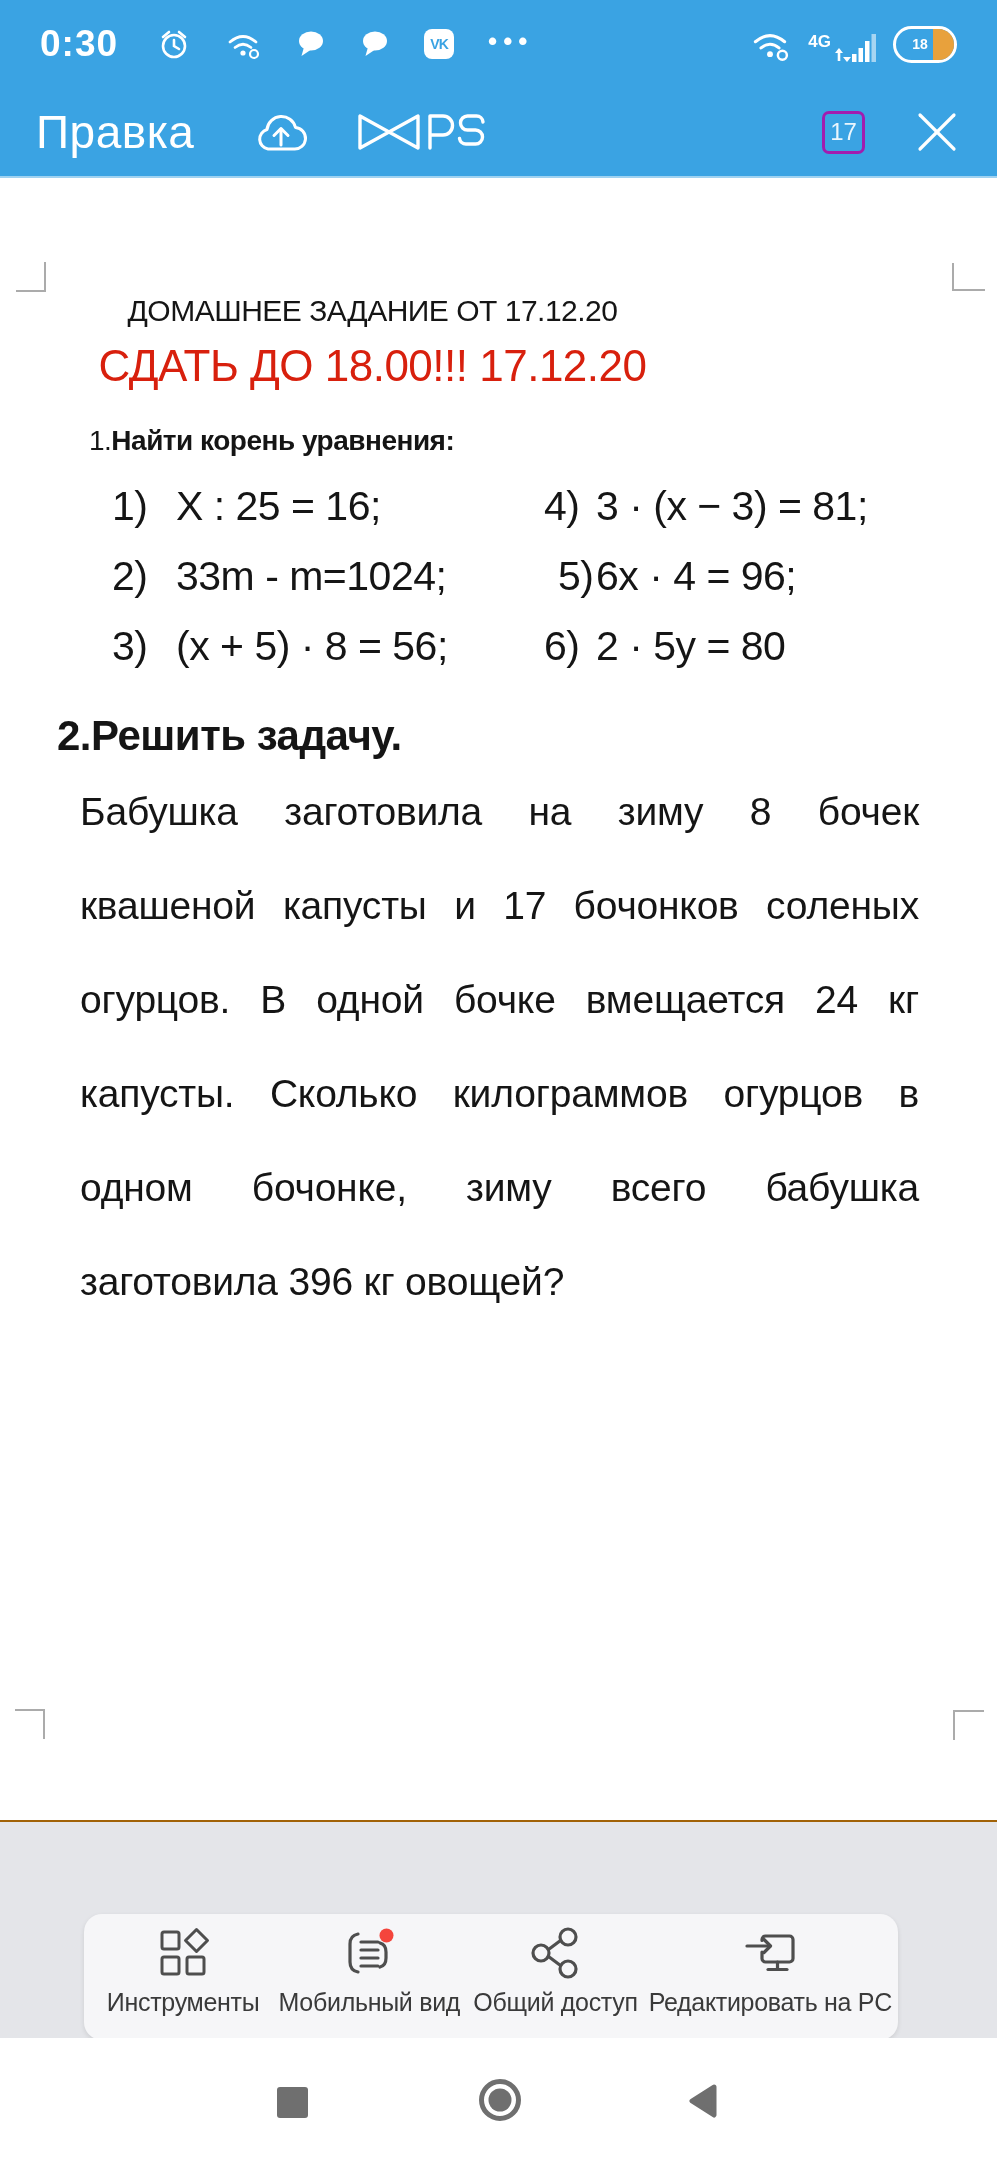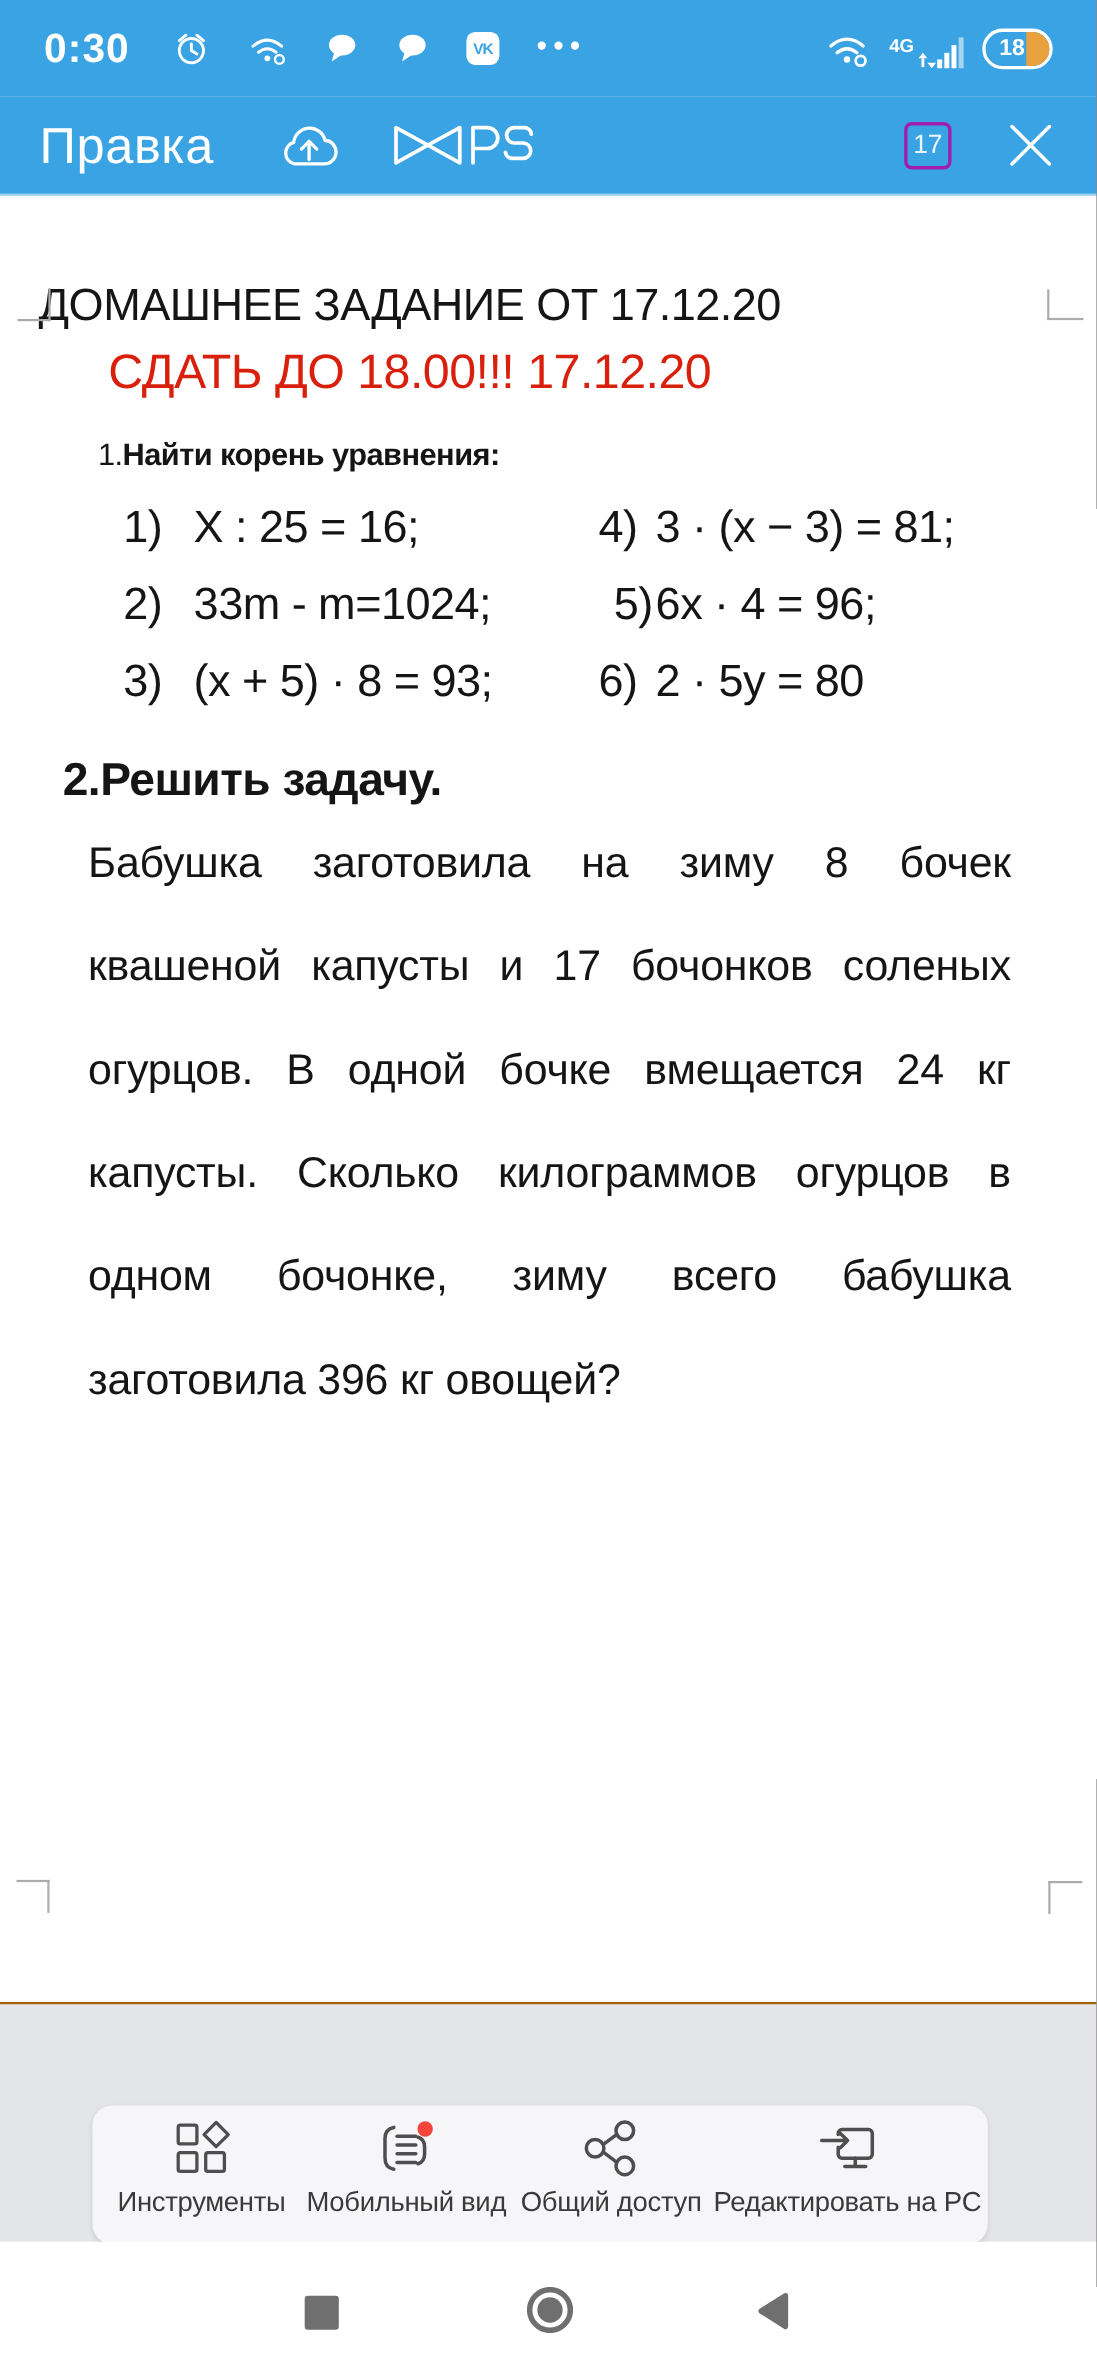--- a/index.html
+++ b/index.html
@@ -11,39 +11,39 @@
              display:flex;align-items:center;justify-content:space-between;padding:0 40px;box-sizing:border-box;color:#fff;}
   .sb-left{display:flex;align-items:center;gap:34px;}
   .sb-right{display:flex;align-items:center;gap:16px;}
   .sb-time{font-size:37px;font-weight:bold;letter-spacing:1px;margin-right:6px;}
   .sb-dots{font-size:26px;letter-spacing:6px;font-weight:bold;padding-bottom:6px;}
   .sig-wrap{display:flex;align-items:flex-end;gap:2px;height:44px;}
   .sig-4g{font-size:17px;font-weight:bold;line-height:1;transform:translateY(-16px);}
   .battery{position:relative;width:64px;height:37px;border:3px solid #fff;border-radius:19px;
            box-sizing:border-box;display:flex;align-items:center;justify-content:center;overflow:hidden;}
   .battery-fill{position:absolute;right:0;top:0;bottom:0;width:21px;background:#E8A13C;}
-  .battery-num{position:relative;font-size:21px;font-weight:bold;z-index:1;padding-right:10px;}
+  .battery-num{position:relative;font-size:14px;font-weight:bold;z-index:1;padding-right:10px;}
 
   .appbar{position:absolute;top:88px;left:0;width:997px;height:90px;background:#3AA3E3;
           display:flex;align-items:center;padding:0 36px;box-sizing:border-box;color:#fff;border-bottom:2px solid #9fd2f1;}
   .ab-title{font-size:46px;font-weight:400;letter-spacing:0.5px;margin-right:56px;}
   .ab-spacer{flex:1;}
   .pages-box{width:43px;height:43px;border:3px solid #a21caf;border-radius:7px;box-sizing:border-box;
              display:flex;align-items:center;justify-content:center;font-size:24px;color:#eaf6fd;margin-right:48px;}
   .icon-btn{display:flex;align-items:center;justify-content:center;}
 
   
   .docarea{position:absolute;top:178px;left:0;width:997px;height:1642px;background:#ffffff;color:#151515;}
   .mark{position:absolute;box-sizing:border-box;border:0 solid #ABABAB;}
   .mark.tl{left:16px;top:84px;width:30px;height:30px;border-right-width:2px;border-bottom-width:2px;}
   .mark.tr{left:952px;top:85px;width:33px;height:28px;border-left-width:2px;border-bottom-width:2px;}
   .mark.bl{left:15px;top:1531px;width:30px;height:30px;border-right-width:2px;border-top-width:2px;}
   .mark.br{left:953px;top:1532px;width:31px;height:30px;border-left-width:2px;border-top-width:2px;}
 
-  .doc-title{padding-top:76px;width:745px;text-align:center;font-size:41px;letter-spacing:-0.5px;}
+  .doc-title{padding-top:116px;width:745px;text-align:center;font-size:30px;letter-spacing:-0.5px;}
   .doc-deadline{width:745px;text-align:center;font-size:44px;letter-spacing:-0.5px;color:#D8200D;margin-top:13px;}
   .t1-head{margin:34px 0 0 89px;font-size:28px;letter-spacing:-0.5px;}
   .t1-num{font-weight:400;}
   .t1-bold{font-weight:bold;}
   .eqgrid{display:grid;grid-template-columns:64px 368px 52px auto;margin:26px 0 0 112px;
           font-size:41px;letter-spacing:-0.5px;row-gap:23px;}
   .t2-head{margin:42px 0 0 57px;font-size:42px;font-weight:bold;letter-spacing:-0.5px;}
   .para{margin:28px 78px 0 80px;font-size:39px;line-height:47px;letter-spacing:-0.2px;}
   .jline{text-align:justify;}
   .jline::after{content:"";display:inline-block;width:100%;height:0;}
@@ -178,21 +178,21 @@
       <span>X : 25 = 16;</span>
       <span>4)</span>
       <span>3 · (x − 3) = 81;</span>
 
       <span>2)</span>
       <span>33m - m=1024;</span>
       <span style="padding-left:14px;">5)</span>
       <span>6x · 4 = 96;</span>
 
       <span>3)</span>
-      <span>(x + 5) · 8 = 93;</span>
+      <span>(x + 5) · 8 = 56;</span>
       <span>6)</span>
       <span>2 · 5y = 80</span>
     </div>
 
     <div class="t2-head">
       <span>2.</span><span>Решить задачу.</span>
     </div>
 
     <div class="para">
       <div class="jline">Бабушка заготовила на зиму 8 бочек</div>

